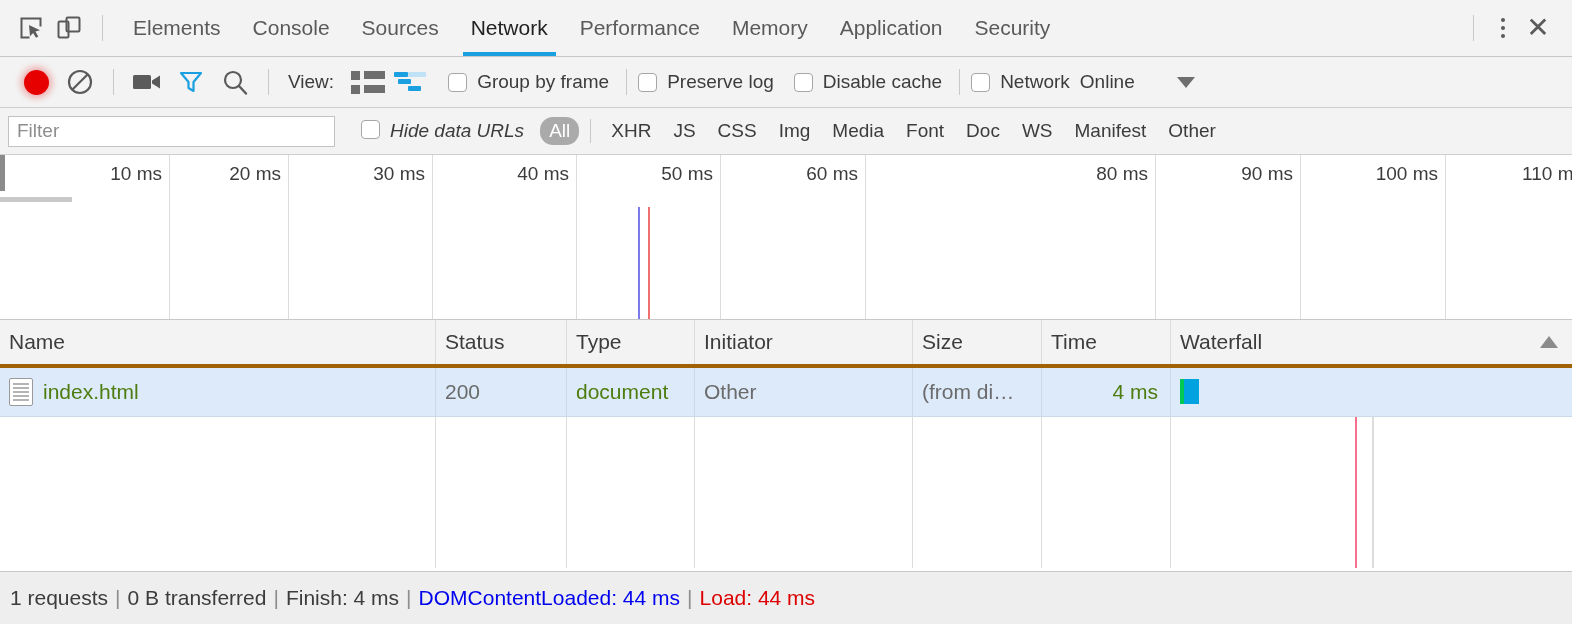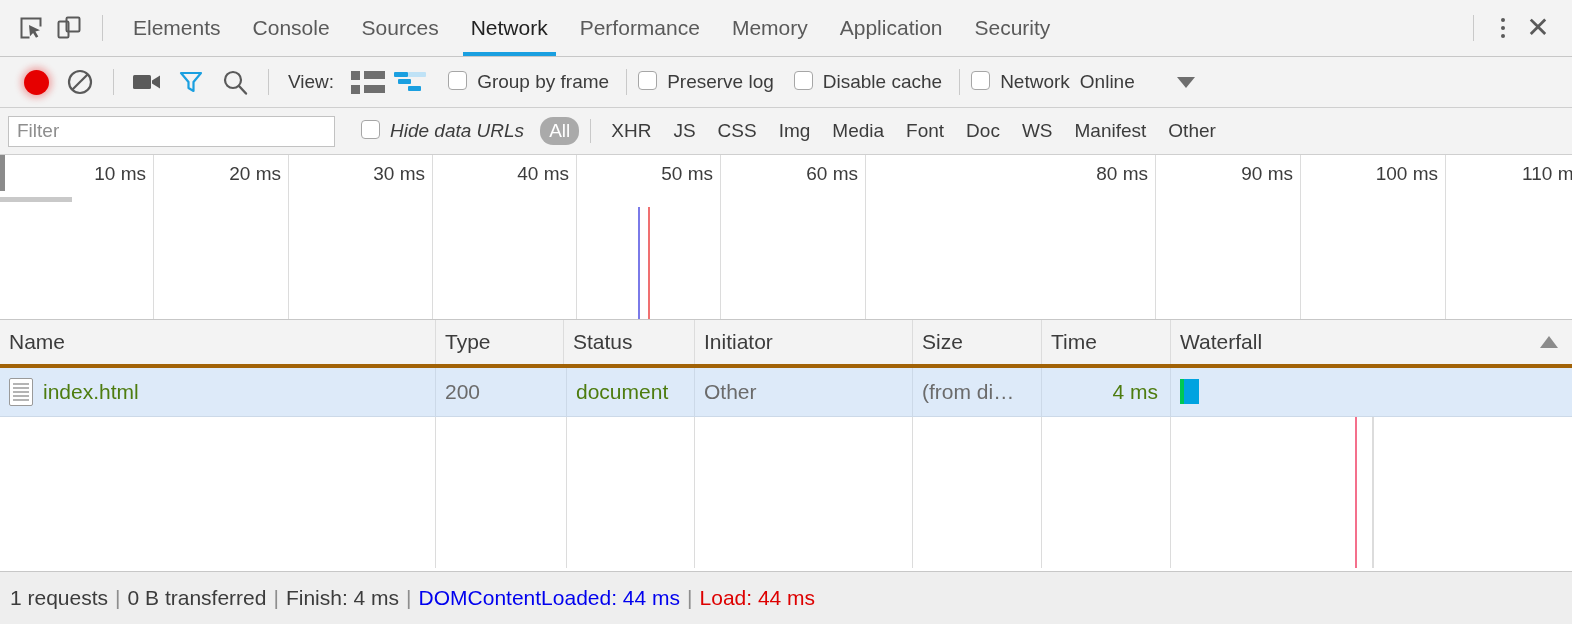--- a/index.html
+++ b/index.html
@@ -125,21 +125,21 @@
   .icon-list .lr { display: flex; align-items: center; gap: 4px; }
   .icon-list .sq { width: 9px; height: 9px; background: #6e6e6e; }
   .icon-list .ln { width: 21px; height: 8px; background: #6e6e6e; }
   .icon-wf {
     width: 36px; height: 26px;
     position: relative;
   }
   .icon-wf span { position: absolute; height: 5px; border-radius: 1px; }
 
   .cbwrap {
-    display: flex; align-items: flex-start;
+    display: flex; align-items: center;
     white-space: nowrap;
     margin-right: 6px;
   }
   .cb {
     width: 19px; height: 19px;
     border: 1px solid #a6a6a6;
     border-radius: 4px;
     background: #ffffff;
     box-sizing: border-box;
     flex: none;
@@ -484,21 +484,21 @@
     <span class="chip">WS</span>
     <span class="chip">Manifest</span>
     <span class="chip">Other</span>
   </div>
 </div>
 
 <div class="overview">
   <div class="ov-scrollhandle"></div>
   <div class="ov-bar"></div>
 
-  <div class="ov-tick" style="left:0px;    width:154px">
+  <div class="ov-tick" style="left:0px;    width:170px">
       <span class="lbl">10 ms</span>
     </div>
   <div class="ov-tick" style="left:146px;  width:143px">
       <span class="lbl">20 ms</span>
     </div>
   <div class="ov-tick" style="left:289px;  width:144px">
       <span class="lbl">30 ms</span>
     </div>
   <div class="ov-tick" style="left:433px;  width:144px">
       <span class="lbl">40 ms</span>
@@ -523,22 +523,22 @@
     </div>
 
   <div class="ov-eventline" style="left:638px; background:#7a7ae8"></div>
   <div class="ov-eventline" style="left:648px; background:#f07070"></div>
 </div>
 
 <div class="netgrid">
 
   <div class="grid-head">
     <div class="th" style="width:436px">Name</div>
+    <div class="th" style="width:131px">Status</div>
     <div class="th" style="width:128px">Type</div>
-    <div class="th" style="width:131px">Status</div>
     <div class="th" style="width:218px">Initiator</div>
     <div class="th" style="width:129px">Size</div>
     <div class="th" style="width:129px">Time</div>
     <div class="th sortable-last">
       <span>Waterfall</span>
       <span class="sort-tri"></span>
     </div>
   </div>
 
   <div class="grid-body">

